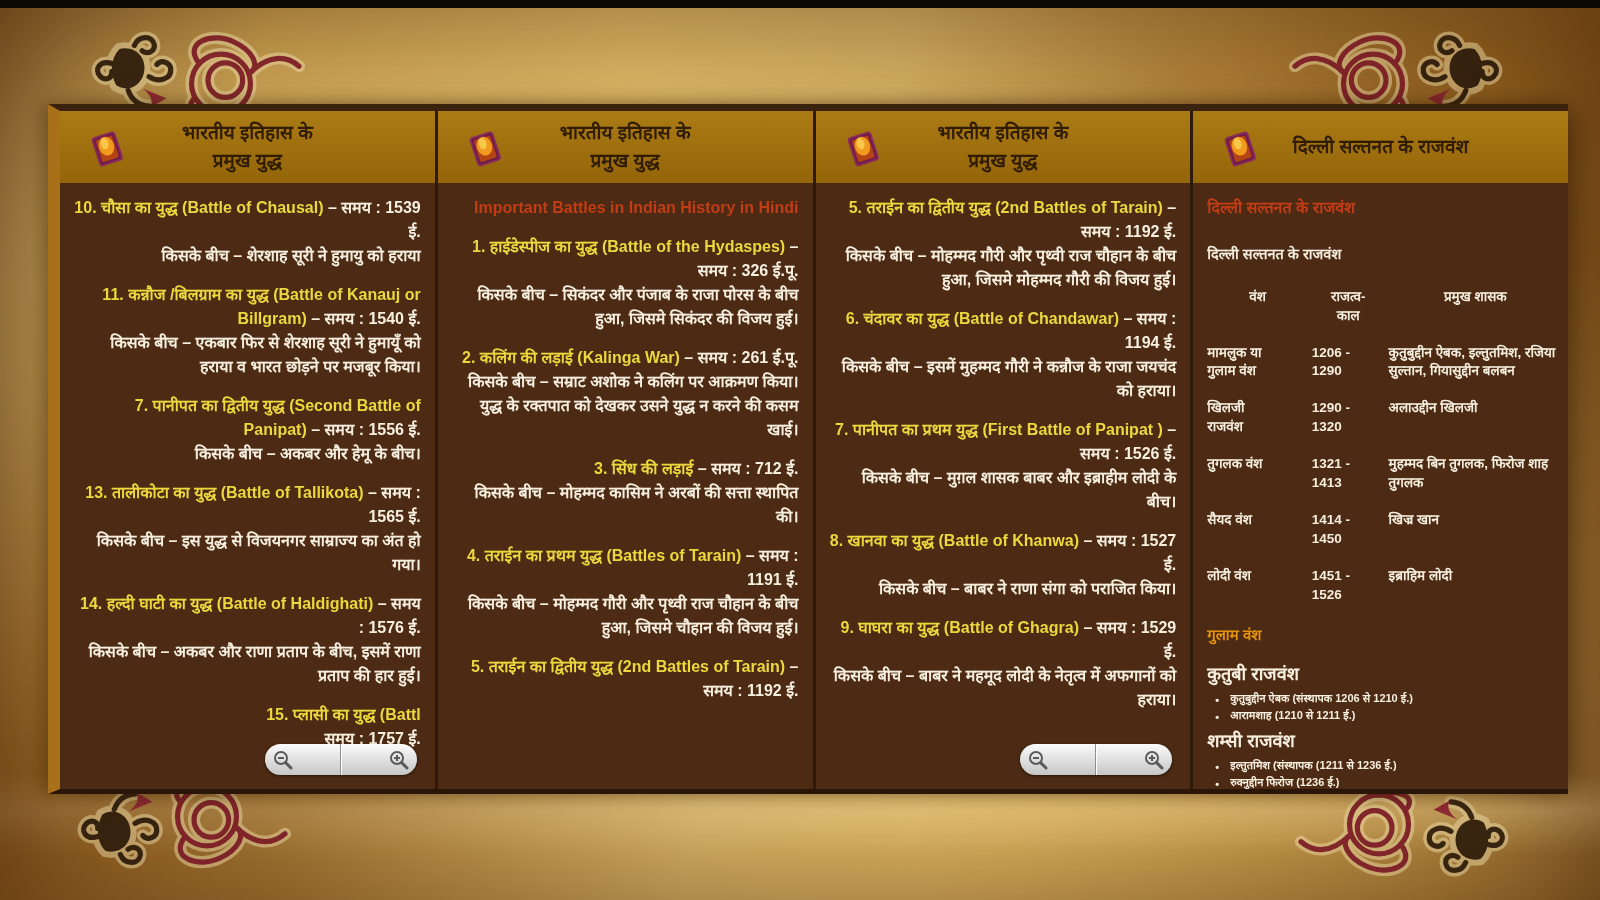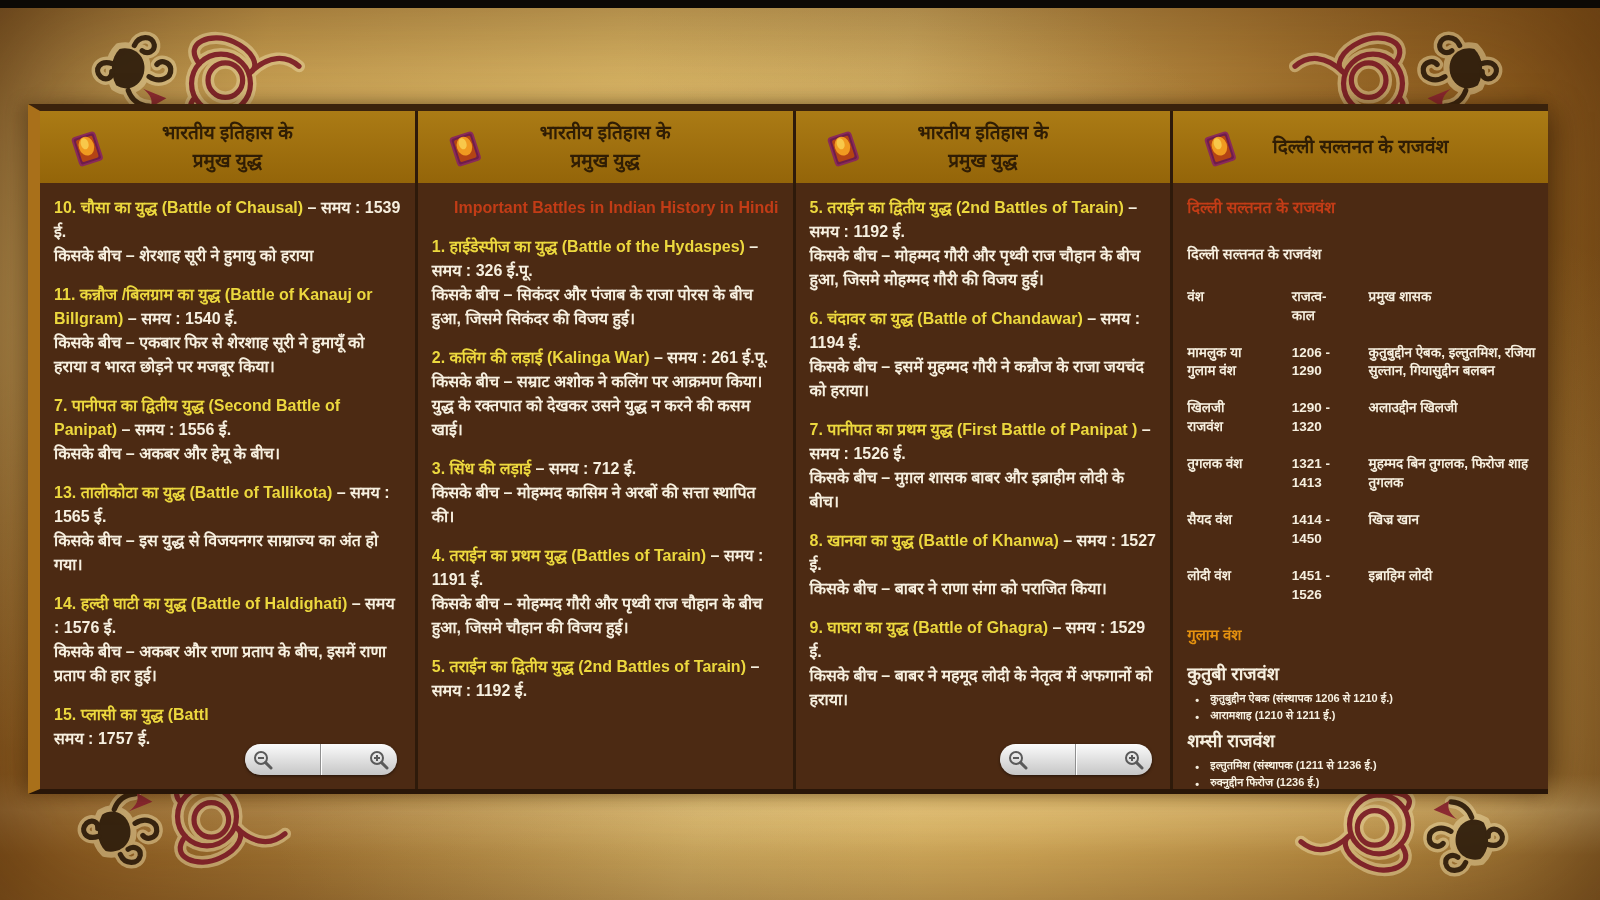--- a/index.html
+++ b/index.html
@@ -17,47 +17,47 @@
   }
   .top-black{position:absolute;top:0;left:0;right:0;height:8px;background:#0c0905;}
   
   .fl{position:absolute;width:280px;height:104px;opacity:.92;}
   .fl-tl{left:42px;top:16px;}
   .fl-tr{right:48px;top:16px;transform:scaleX(-1);}
   .fl-bl{left:28px;bottom:16px;transform:scaleY(-1);}
   .fl-br{right:42px;bottom:8px;transform:scale(-1,-1);}
   
   .screens{
-    position:absolute;left:28px;top:104px;width:1520px;height:690px;
+    position:absolute;left:48px;top:104px;width:1520px;height:690px;
     display:flex;gap:3px;background:#2e1a0a;box-sizing:border-box;
     border-left:12px solid #a9701a;border-top:7px solid #3a220c;border-bottom:5px solid rgba(40,22,8,.85);
     box-shadow:16px 0 26px -8px rgba(50,25,5,.55), -6px 0 14px rgba(50,25,5,.35);
   }
   .panel{flex:1;display:flex;flex-direction:column;overflow:hidden;position:relative;min-width:0;}
   .panel-header{
     height:72px;flex:0 0 auto;position:relative;display:flex;align-items:center;justify-content:center;
     background:linear-gradient(#ab7b15,#946509);
   }
   .book-icon{position:absolute;left:26px;top:14px;width:42px;height:46px;}
   .htitle{text-align:center;color:#301d04;font-weight:bold;font-size:19px;line-height:1.5;max-width:78%;}
   .panel-body{
     flex:1;background:#4c2a13;padding:13px 14px 10px 14px;overflow:hidden;position:relative;
     color:#f6efdf;font-size:16px;line-height:1.5;font-weight:bold;
   }
-  .battle{margin-bottom:15px;}
+  .battle{margin-bottom:15px;text-align:right;}
   .bt{color:#ecd83e;}
   .bm{color:#f6efdf;}
   .bd{color:#f6efdf;}
   .intro{color:#c23c16;margin-bottom:15px;text-align:right;}
   
   .red-title{color:#c23c16;font-size:16px;margin-bottom:24px;}
   .sub{font-size:14.5px;margin-bottom:22px;}
   .dtable{display:grid;grid-template-columns:29% 21% 50%;column-gap:4px;row-gap:18px;
           font-size:13.5px;line-height:1.4;white-space:pre-line;margin-bottom:6px;}
-  .dtable .th{text-align:left;}
+  .dtable .th{text-align:center;}
   .dtable .cell{}
   .section-h{color:#e5920f;font-size:15px;margin:20px 0 14px;}
   .grp-name{font-size:18px;margin-bottom:2px;}
   .blist{list-style:none;margin:0 0 4px 6px;padding:0;font-size:11px;line-height:1.55;}
   .blist li{position:relative;padding-left:17px;}
   .blist li::before{content:"•";position:absolute;left:2px;font-size:11px;top:2px;}
   
   .zoomctl{position:absolute;right:18px;bottom:14px;width:152px;height:31px;display:flex;
            border-radius:16px;overflow:hidden;box-shadow:0 1px 3px rgba(0,0,0,.55);}
   .zbtn{flex:1;background:linear-gradient(#fbfbfb 0%,#e3e3e3 45%,#c6c6c6 100%);

